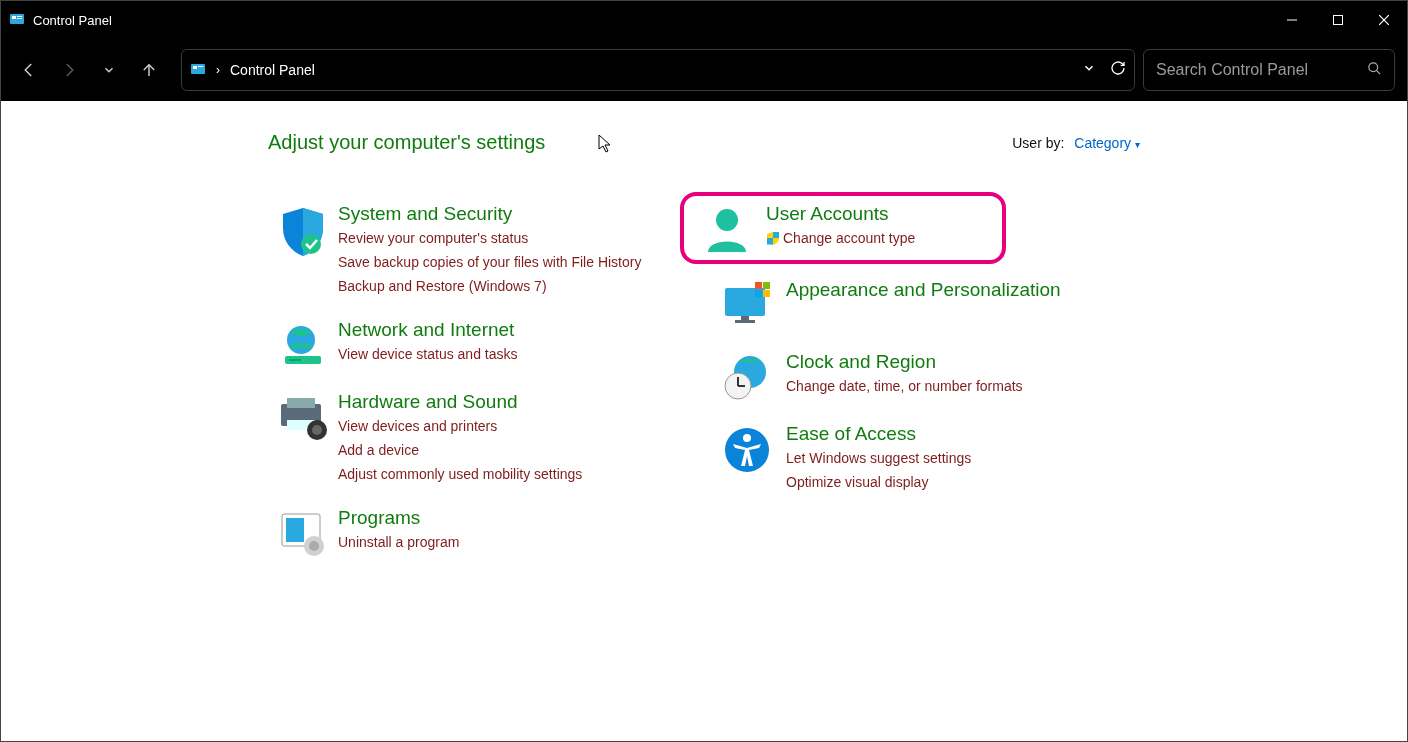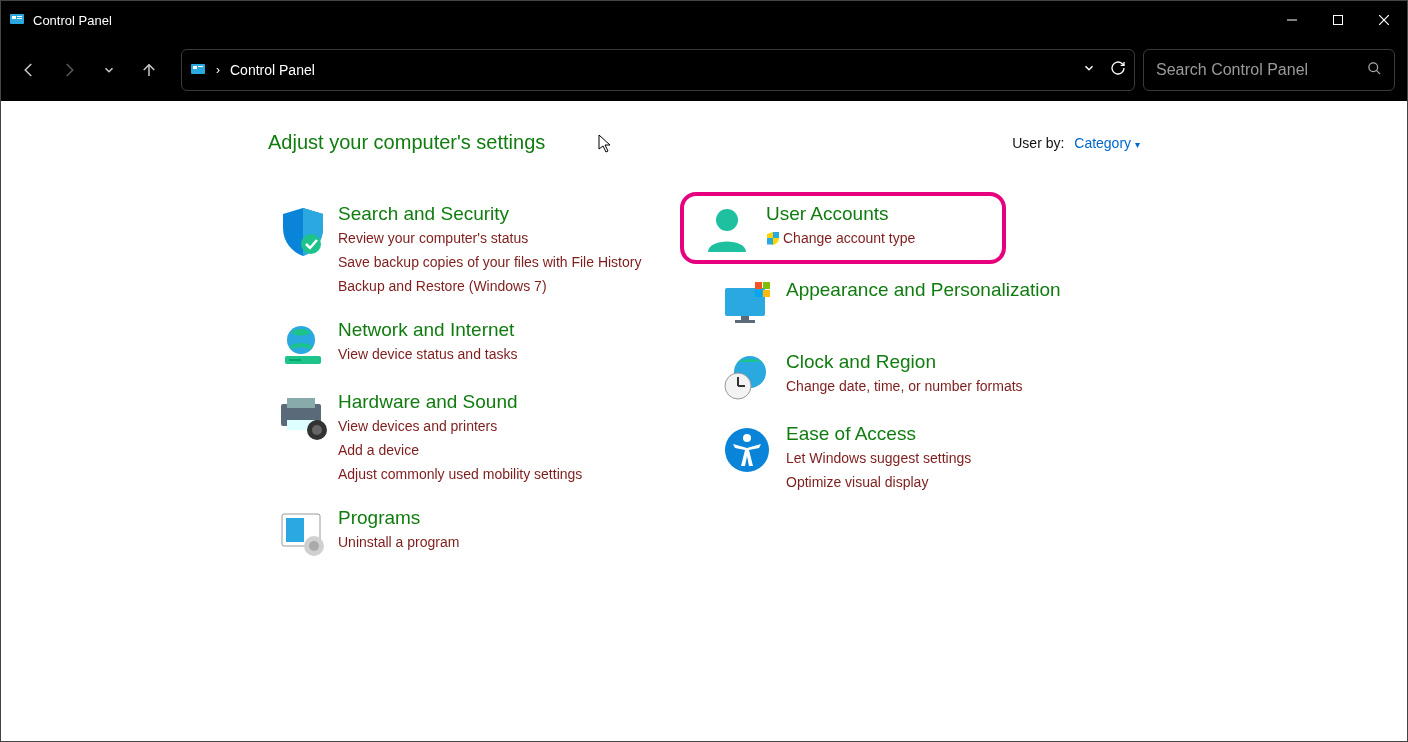--- a/index.html
+++ b/index.html
@@ -157,21 +157,21 @@
       <div class="cat">
         <div class="icon-wrap">
           <svg width="48" height="52" viewBox="0 0 48 52">
               <path d="M24 2 L44 8 V22 C44 36 35 46 24 50 C13 46 4 36 4 22 V8 Z" fill="#0a84d8"></path>
               <path d="M24 2 L44 8 V22 C44 36 35 46 24 50 V2 Z" fill="#2aa8e0"></path>
               <circle cx="32" cy="38" r="10" fill="#1ec28b"></circle>
               <path d="M27 38 l4 4 l7 -8" stroke="#fff" stroke-width="2.5" fill="none"></path>
             </svg>
         </div>
         <div class="cat-body">
-          <a class="cat-title">Search and Security</a>
+          <a class="cat-title">System and Security</a>
           <a class="cat-link">Review your computer's status</a>
           <a class="cat-link">Save backup copies of your files with File History</a>
           <a class="cat-link">Backup and Restore (Windows 7)</a>
         </div>
       </div>
 
       <div class="cat">
         <div class="icon-wrap">
           <svg width="48" height="48" viewBox="0 0 48 48">
               <circle cx="22" cy="18" r="14" fill="#2aa8e0"></circle>

